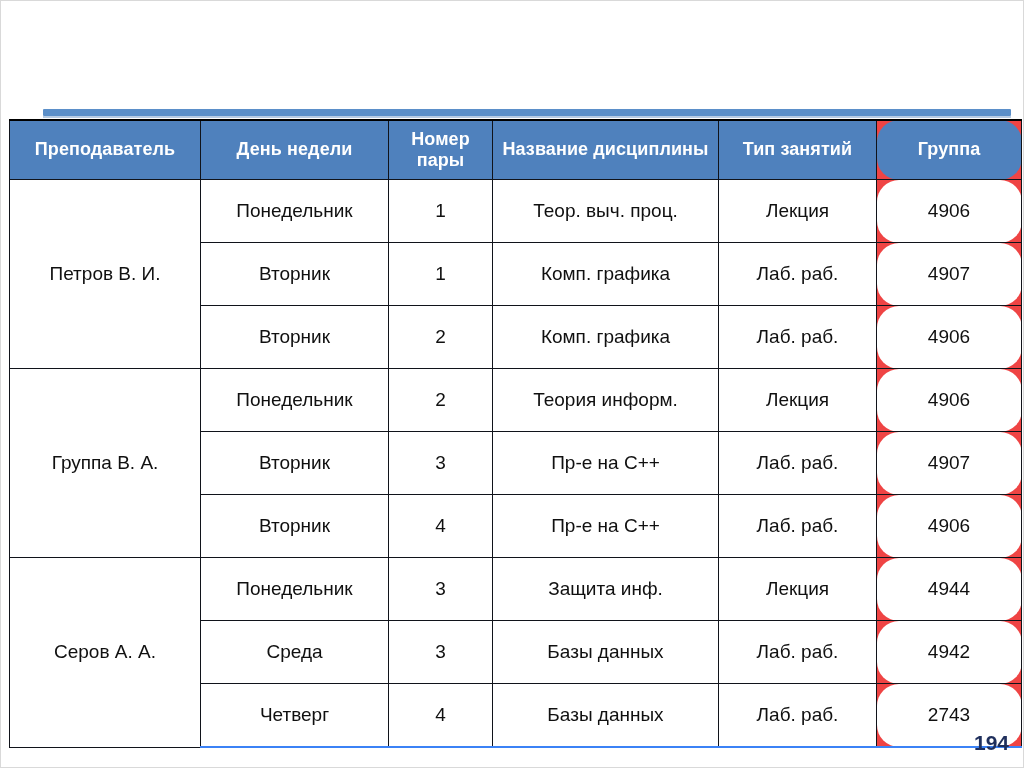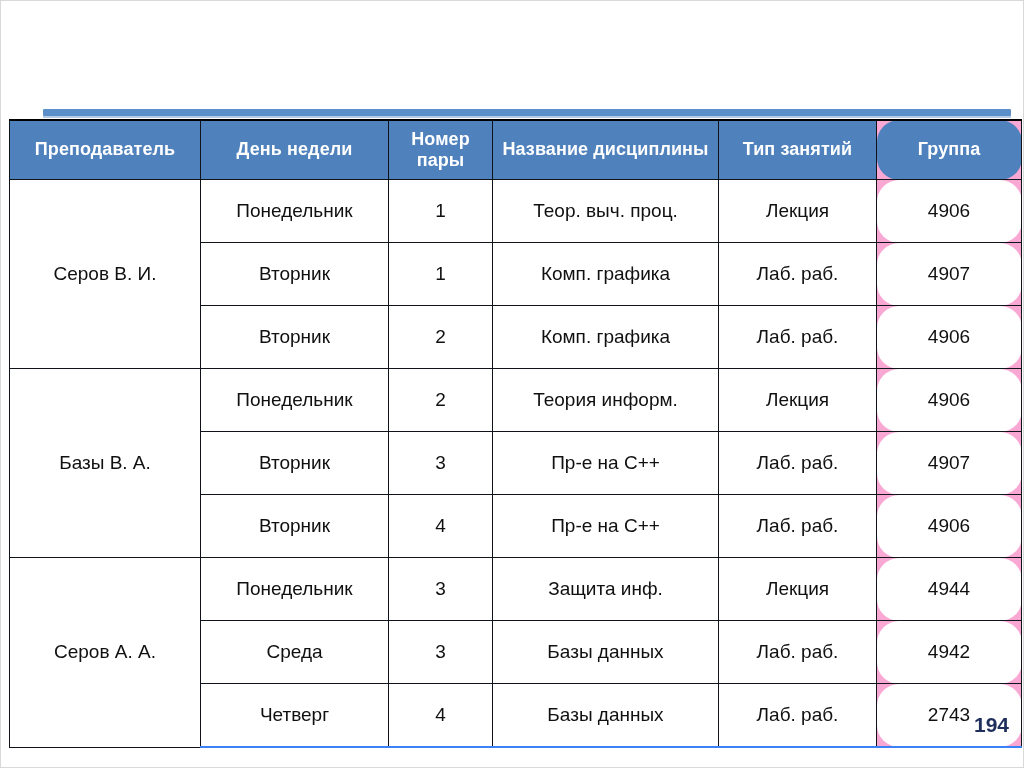--- a/index.html
+++ b/index.html
@@ -64,21 +64,21 @@
   }
 
   
   #sched-table {
     position: absolute;
     left: 8px;
     top: 118px;
     width: 1006px;
     border-collapse: collapse;
     table-layout: fixed;
-    background: #f9a8d4;
+    background: #ef4444;
     padding-left: 32px;
   }
   #sched-table th,
   #sched-table td {
     border: 1px solid #10131a;
     padding: 0;
     text-align: center;
     vertical-align: middle;
     font-size: 19px;
     color: #101010;
@@ -126,21 +126,21 @@
   .col-day        { width: 187px; }
   .col-pair       { width: 103px; }
   .col-discipline { width: 225px; }
   .col-type       { width: 157px; }
   .col-group      { width: 144px; }
 
   
   #page-number {
     position: absolute;
     right: 14px;
-    bottom: 30px;
+    bottom: 12px;
     font-size: 21px;
     font-weight: bold;
     color: #1f2f5c;
     letter-spacing: 0px;
   }
 </style>
 </head>
 <body>
 
 <div id="slide">
@@ -154,21 +154,21 @@
         <th class="col-day">День недели</th>
         <th class="col-pair">Номер пары</th>
         <th class="col-discipline">Название дисциплины</th>
         <th class="col-type">Тип занятий</th>
         <th class="col-group">Группа</th>
       </tr>
     </thead>
     <tbody>
 
       <tr class="group-start">
-        <td class="teacher-cell" rowspan="3">Серов В. И.</td>
+        <td class="teacher-cell" rowspan="3">Петров В. И.</td>
         <td>Понедельник</td>
         <td>1</td>
         <td>Теор. выч. проц.</td>
         <td>Лекция</td>
         <td class="col-group-cell">4906</td>
       </tr>
       <tr>
         <td>Вторник</td>
         <td>1</td>
         <td>Комп. графика</td>
@@ -177,21 +177,21 @@
       </tr>
       <tr>
         <td>Вторник</td>
         <td>2</td>
         <td>Комп. графика</td>
         <td>Лаб. раб.</td>
         <td class="col-group-cell">4906</td>
       </tr>
 
       <tr class="group-start">
-        <td class="teacher-cell" rowspan="3">Базы В. А.</td>
+        <td class="teacher-cell" rowspan="3">Группа В. А.</td>
         <td>Понедельник</td>
         <td>2</td>
         <td>Теория информ.</td>
         <td>Лекция</td>
         <td class="col-group-cell">4906</td>
       </tr>
       <tr>
         <td>Вторник</td>
         <td>3</td>
         <td>Пр-е на С++</td>

